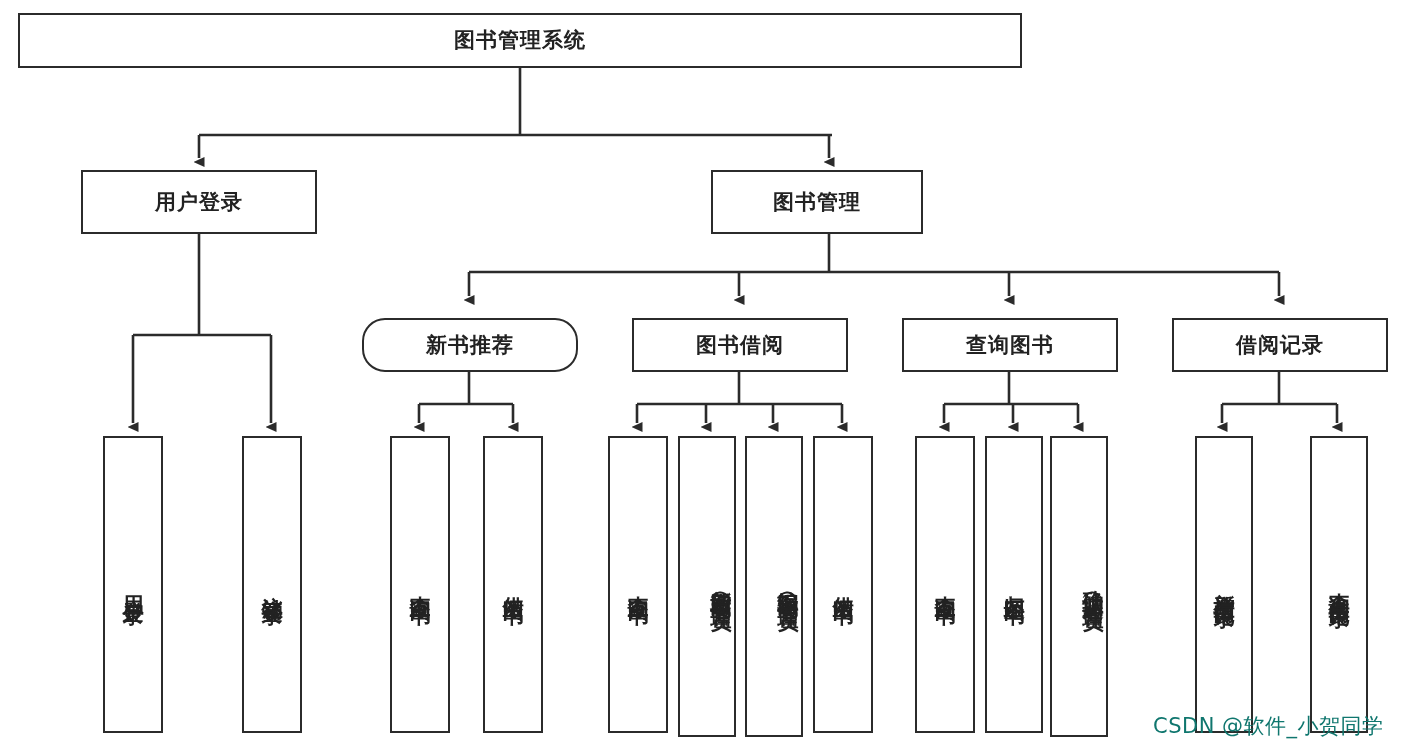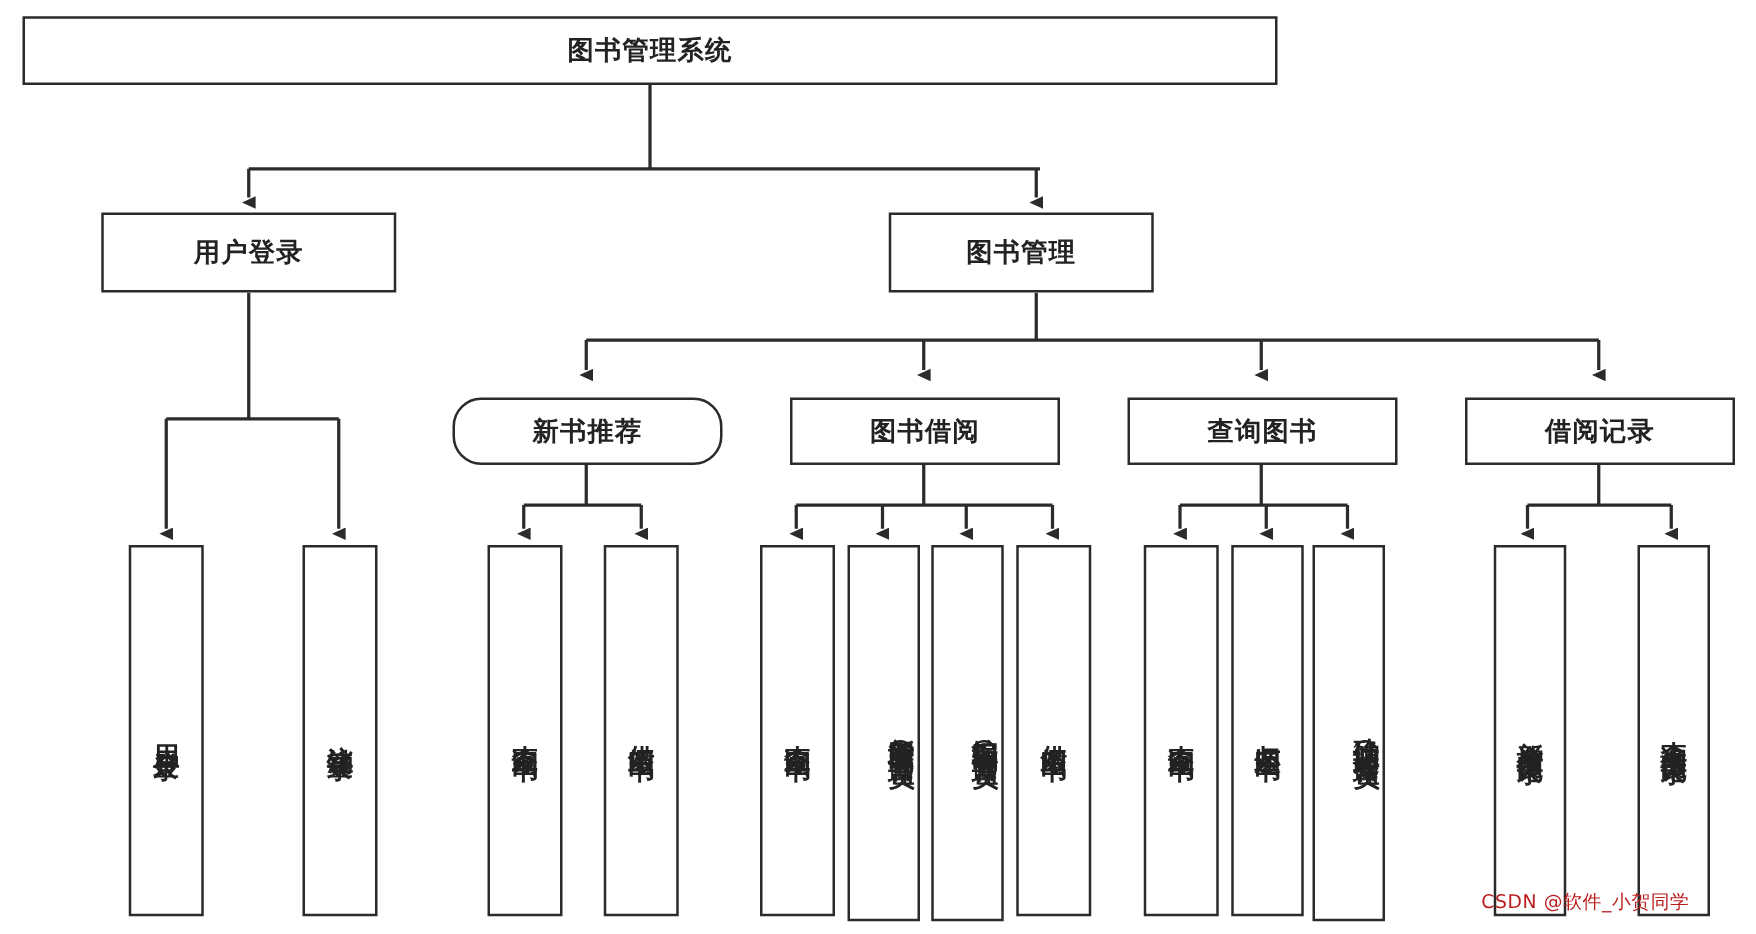--- a/index.html
+++ b/index.html
@@ -49,24 +49,24 @@
   .node.vert.top-aligned {
     align-items: flex-start;
     justify-content: center;
   }
   .node-label {
     display: block;
     white-space: pre-line;
   }
   .watermark {
     position: absolute;
-    left: 1185px;
+    left: 1153px;
     top: 712px;
-    font-size: 15px;
-    color: #b91c1c;
+    font-size: 21px;
+    color: #0f766e;
     letter-spacing: 0.5px;
     white-space: nowrap;
   }
 </style>
 </head>
 <body>
 
 <div id="diagram-root">
 
   <svg class="connectors" viewBox="0 0 1405 747" width="1405" height="747" xmlns="http://www.w3.org/2000/svg">

